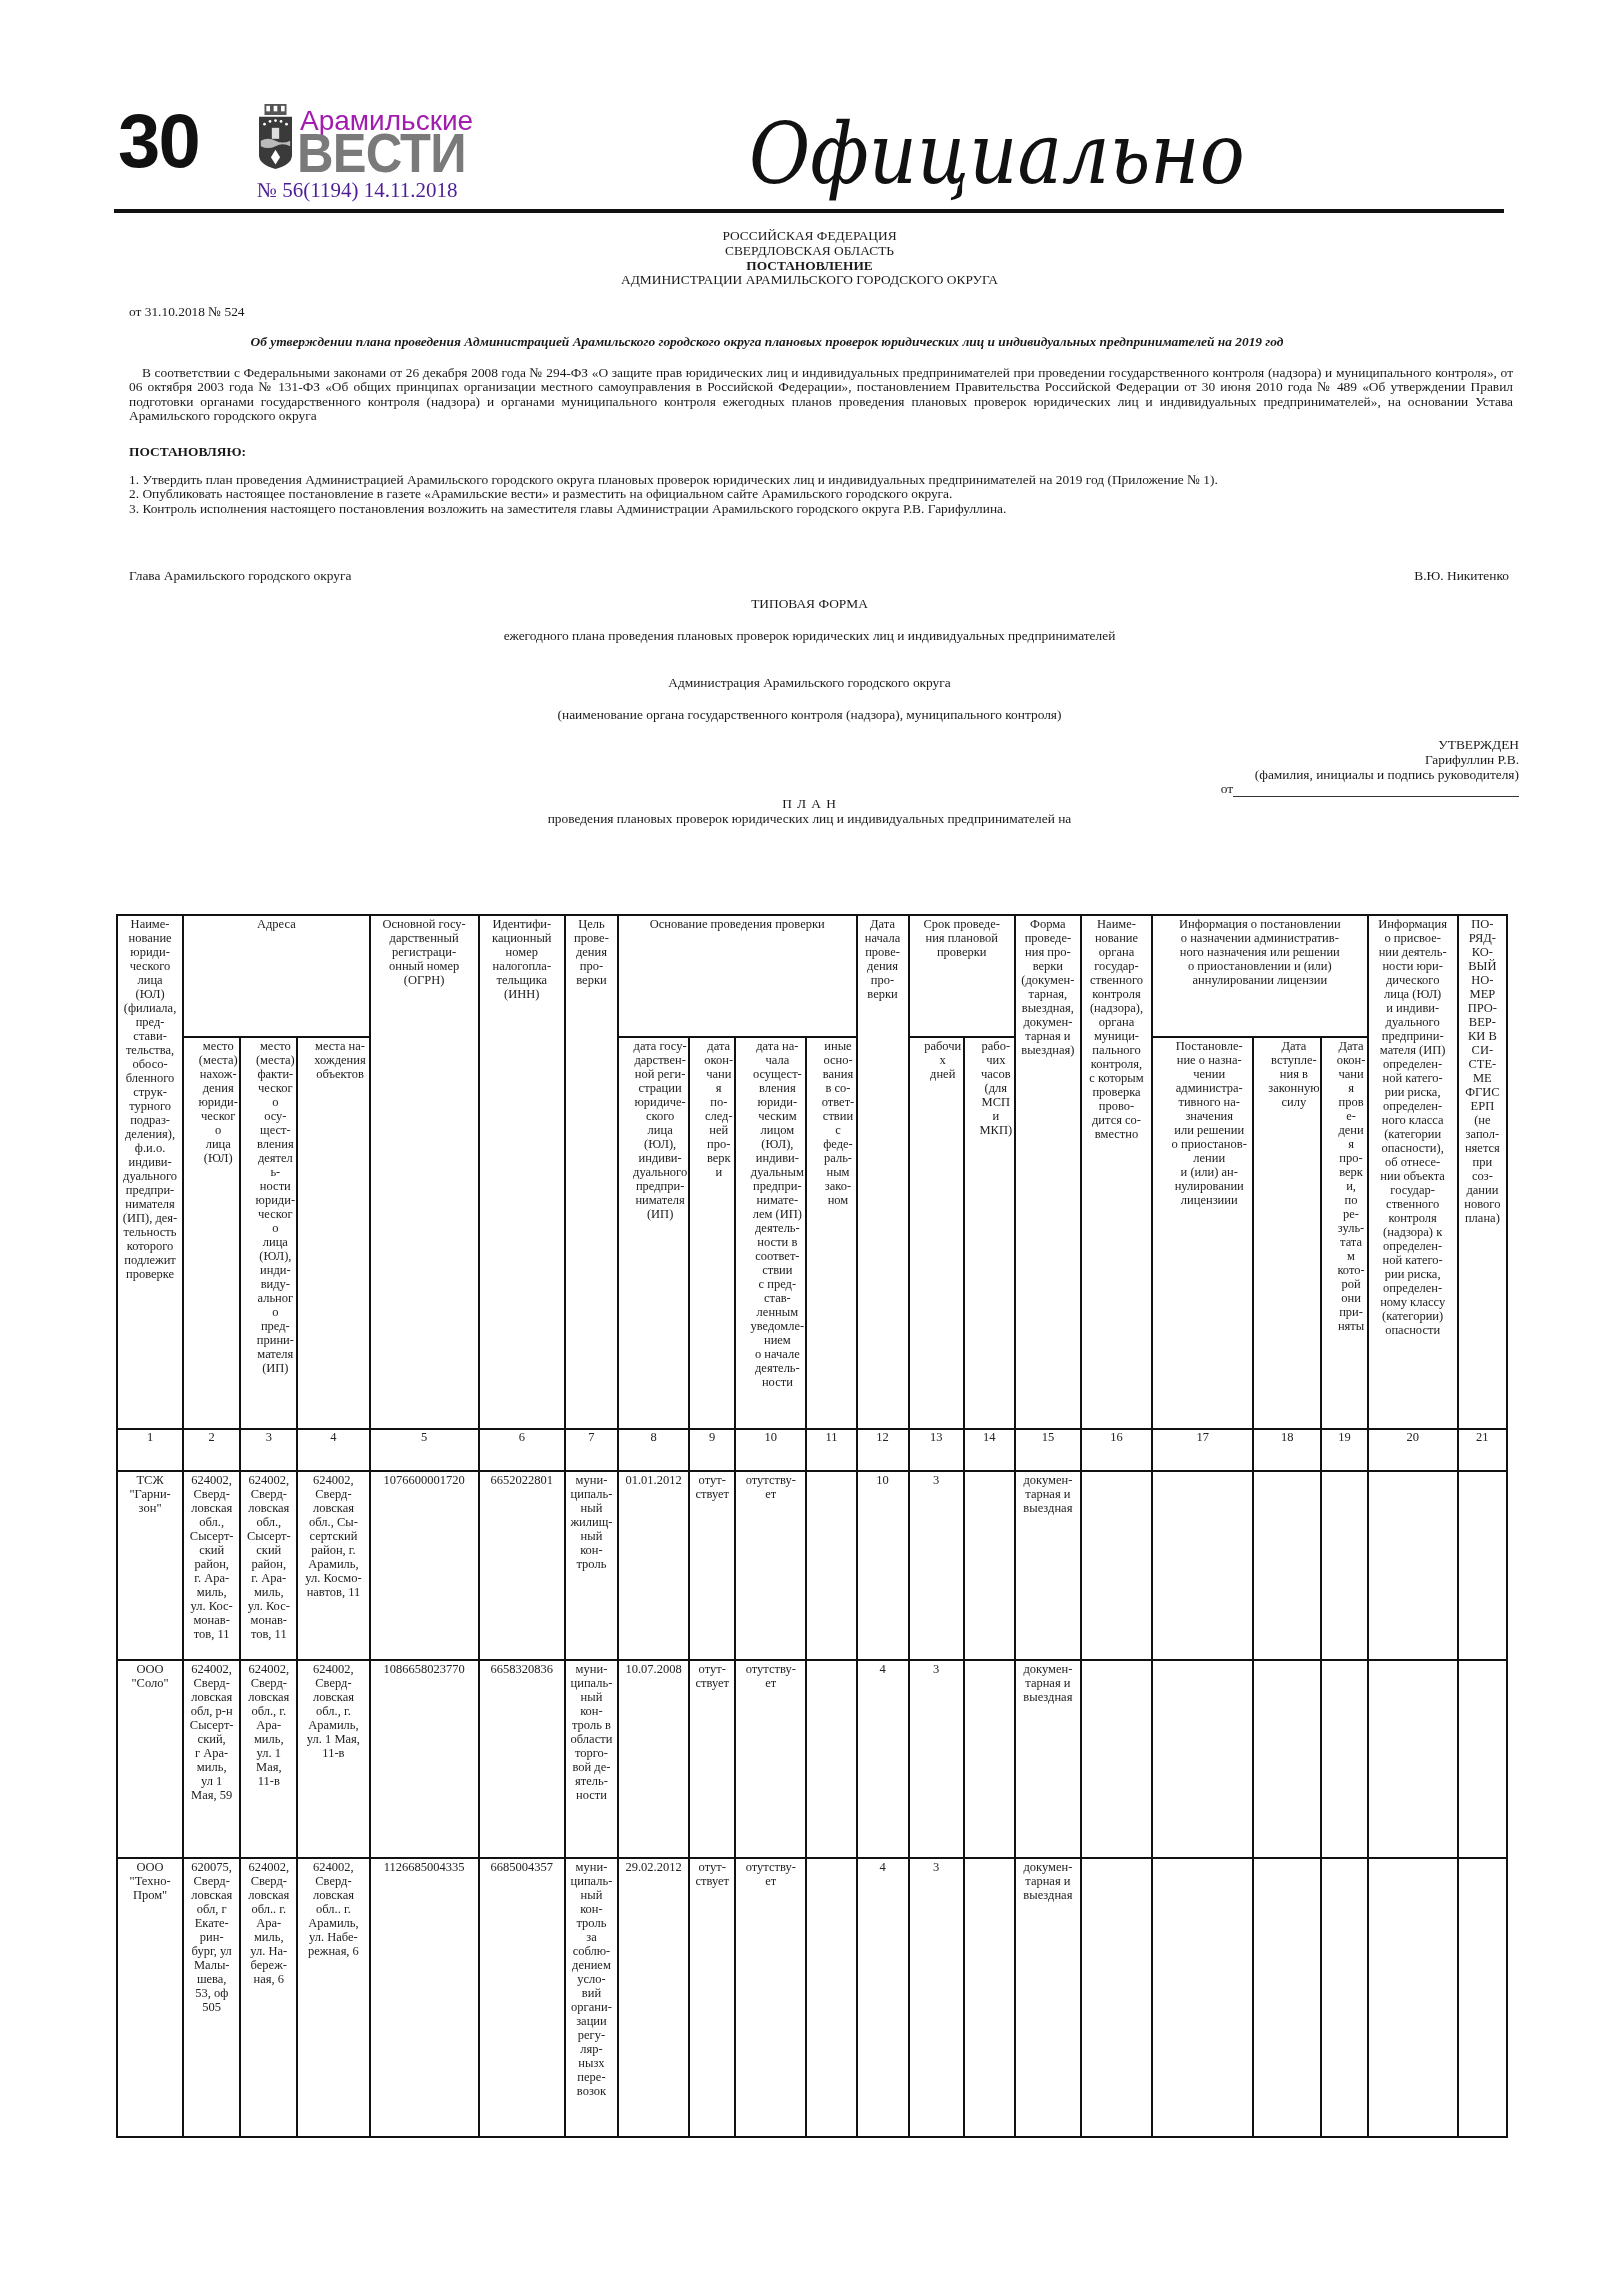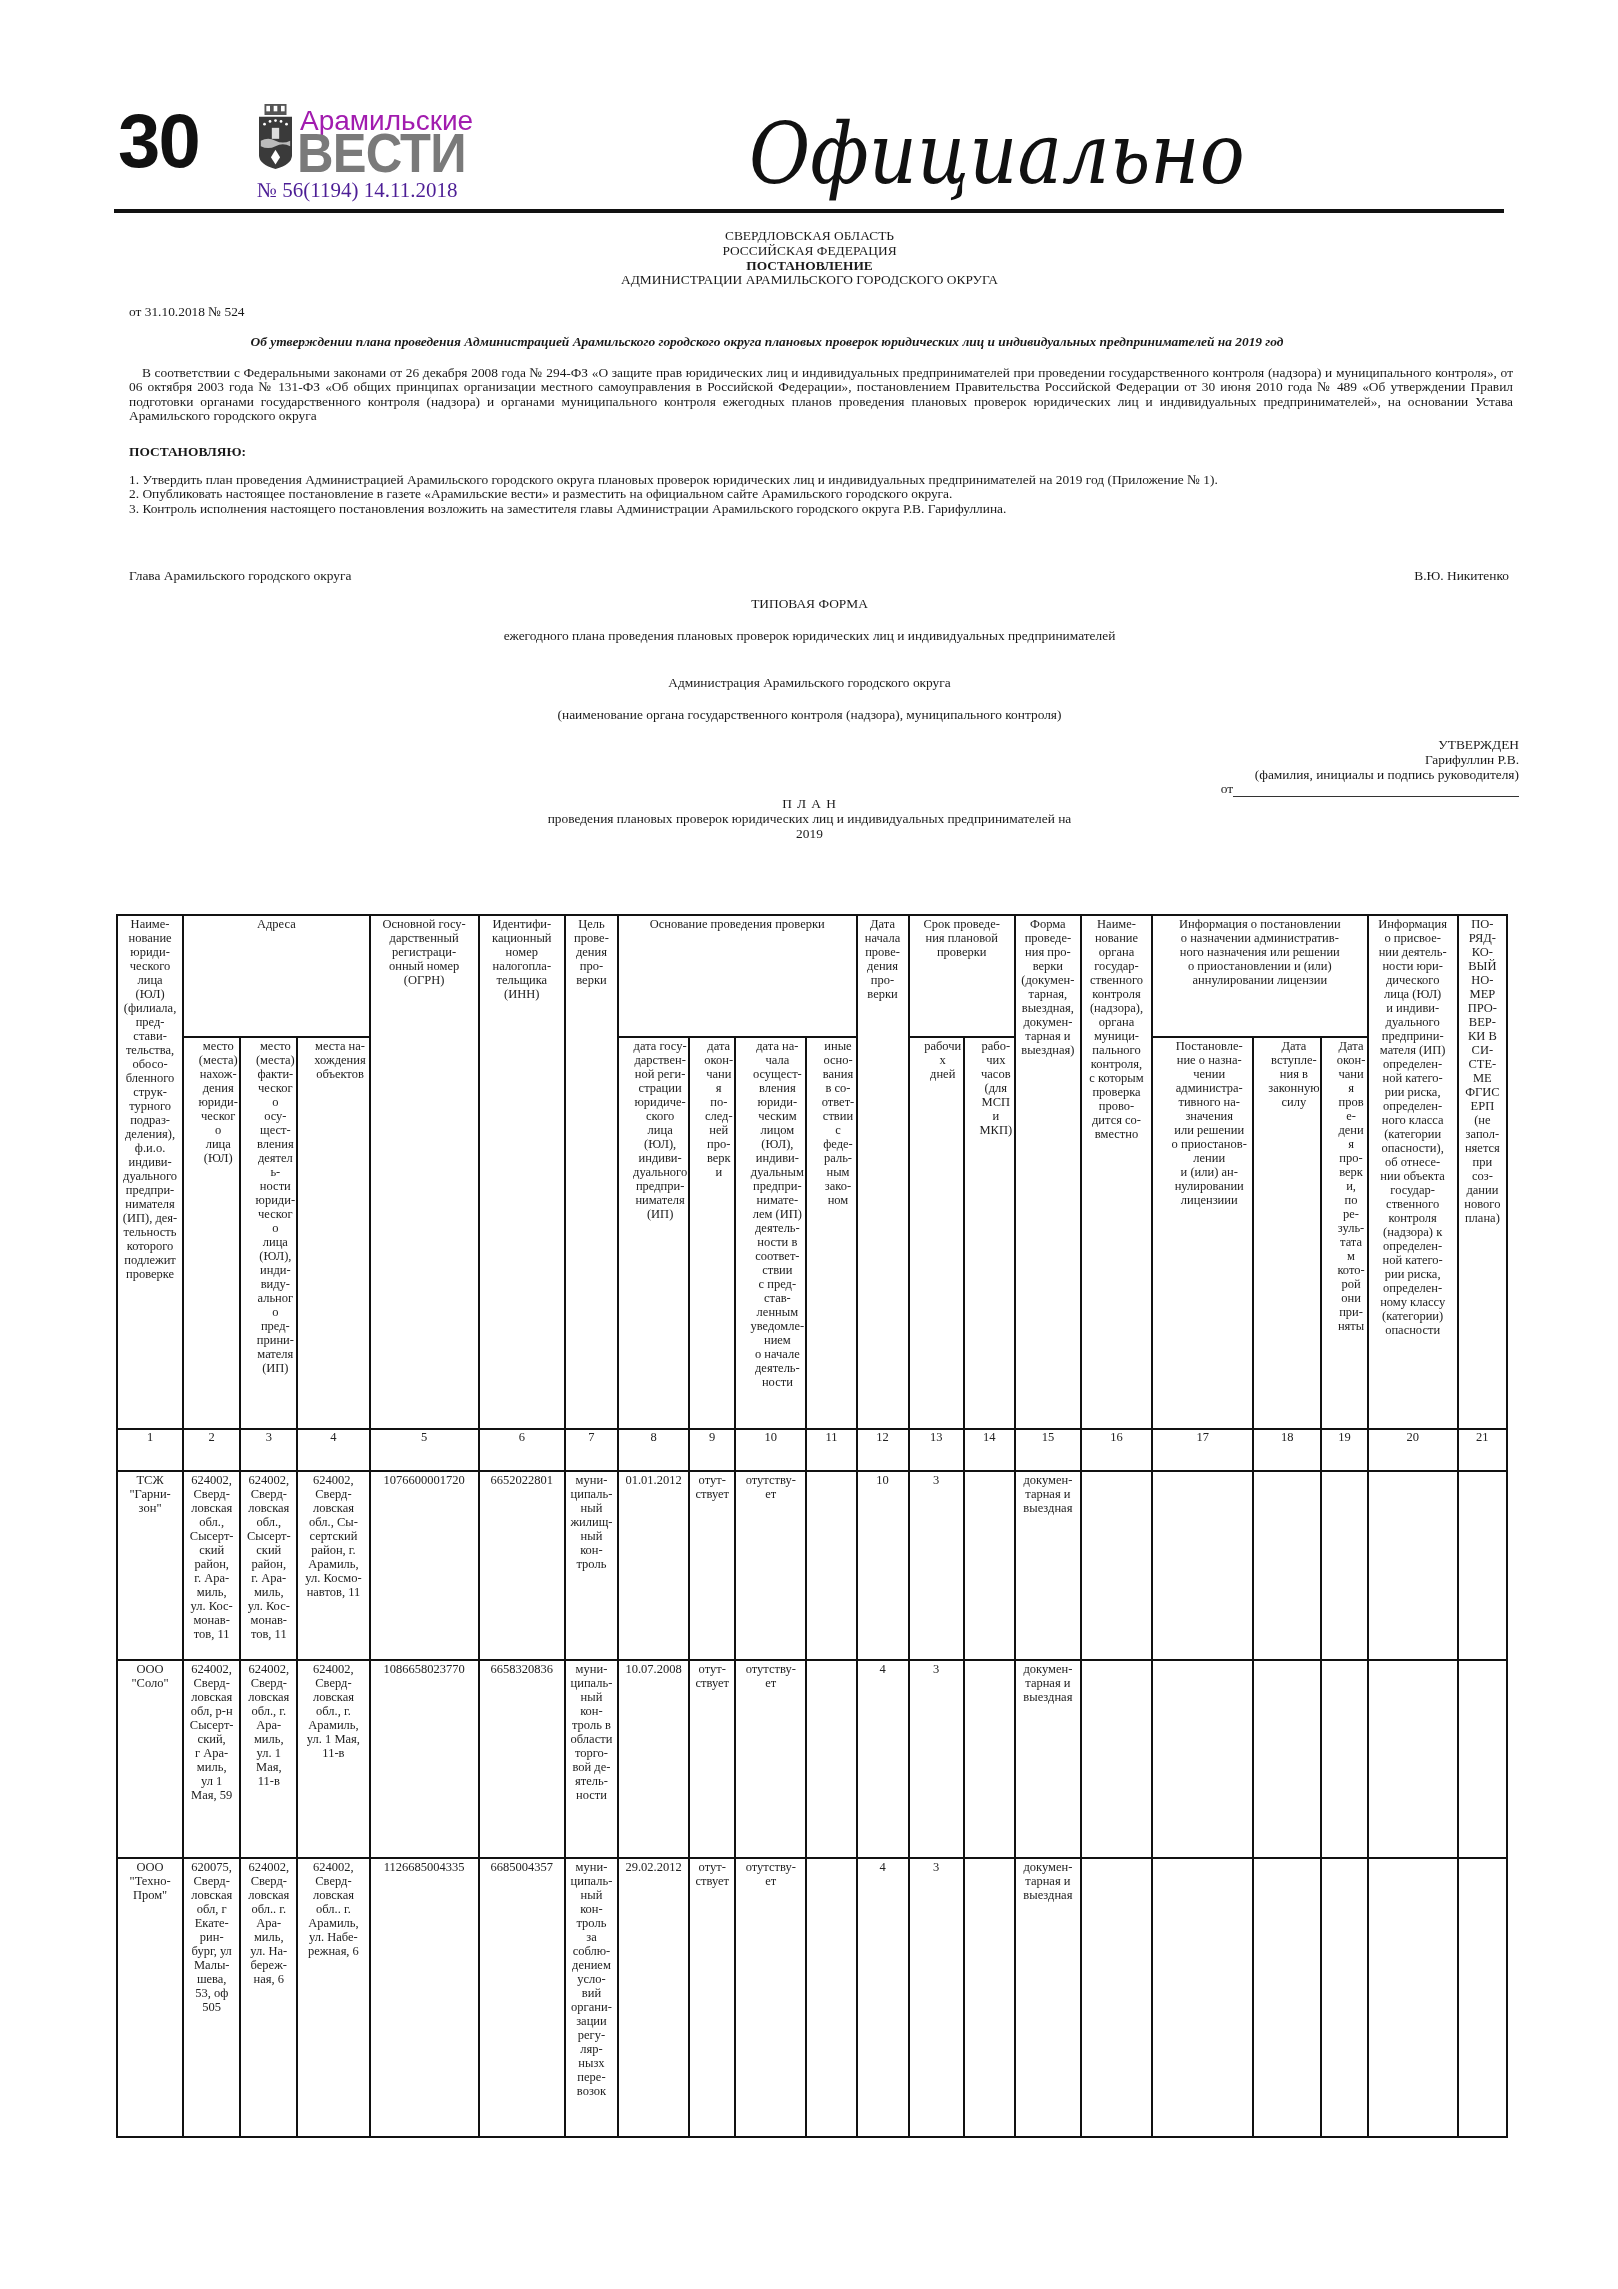--- a/index.html
+++ b/index.html
@@ -58,22 +58,22 @@
       <circle cx="32" cy="22" r="1.5" fill="#fff"></circle>
   </svg>
 </div>
 <div class="abs brand-top">Арамильские</div>
 <div class="abs brand-main">ВЕСТИ</div>
 <div class="abs issue">№ 56(1194) 14.11.2018</div>
 <div class="abs section-title">Официально</div>
 <div class="abs mast-rule"></div>
 
 <div class="abs center-block" style="top:229px;">
+  <div>РОССИЙСКАЯ ФЕДЕРАЦИЯ</div>
   <div>СВЕРДЛОВСКАЯ ОБЛАСТЬ</div>
-  <div>РОССИЙСКАЯ ФЕДЕРАЦИЯ</div>
   <div class="bold">ПОСТАНОВЛЕНИЕ</div>
   <div>АДМИНИСТРАЦИИ АРАМИЛЬСКОГО ГОРОДСКОГО ОКРУГА</div>
 </div>
 
 <div class="abs t" style="left:129px; top:305px;">от 31.10.2018 № 524</div>
 <div class="abs t bold ital" style="left:0; width:1534px; text-align:center; top:335px;">Об утверждении плана проведения Администрацией Арамильского городского округа плановых проверок юридических лиц и индивидуальных предпринимателей на 2019 год</div>
 
 <div class="abs para" style="top:366px;">В соответствии с Федеральными законами от 26 декабря 2008 года  № 294-ФЗ «О защите прав юридических лиц и индивидуальных предпринимателей при проведении государственного контроля (надзора) и муниципального контроля», от 06 октября 2003 года № 131-ФЗ «Об общих принципах организации местного самоуправления в Российской Федерации», постановлением Правительства Российской Федерации от 30 июня 2010 года № 489 «Об утверждении Правил подготовки органами государственного контроля (надзора) и органами муниципального контроля ежегодных планов проведения плановых проверок юридических лиц и индивидуальных предпринимателей», на основании Устава Арамильского городского округа</div>
 
 <div class="abs t bold" style="left:129px; top:445px;text-align:center;">ПОСТАНОВЛЯЮ:</div>
@@ -99,21 +99,20 @@
 <div class="abs approve" style="top:738px;">
   <div>УТВЕРЖДЕН</div>
   <div>Гарифуллин Р.В.</div>
   <div>(фамилия, инициалы и подпись руководителя)</div>
   <div><span>от</span><span class="approve-line"></span></div>
 </div>
 
 <div class="abs center-block" style="top:797px; letter-spacing:0.9px;">П Л А Н</div>
 <div class="abs center-block" style="top:812px;">
   <div>проведения плановых проверок юридических лиц и индивидуальных предпринимателей на</div>
-  <div>2019</div>
 </div>
 
 <table class="plan">
   <colgroup>
     <col style="width:66px">
       <col style="width:57px">
       <col style="width:57px">
       <col style="width:72px">
     <col style="width:109px">
       <col style="width:86px">

